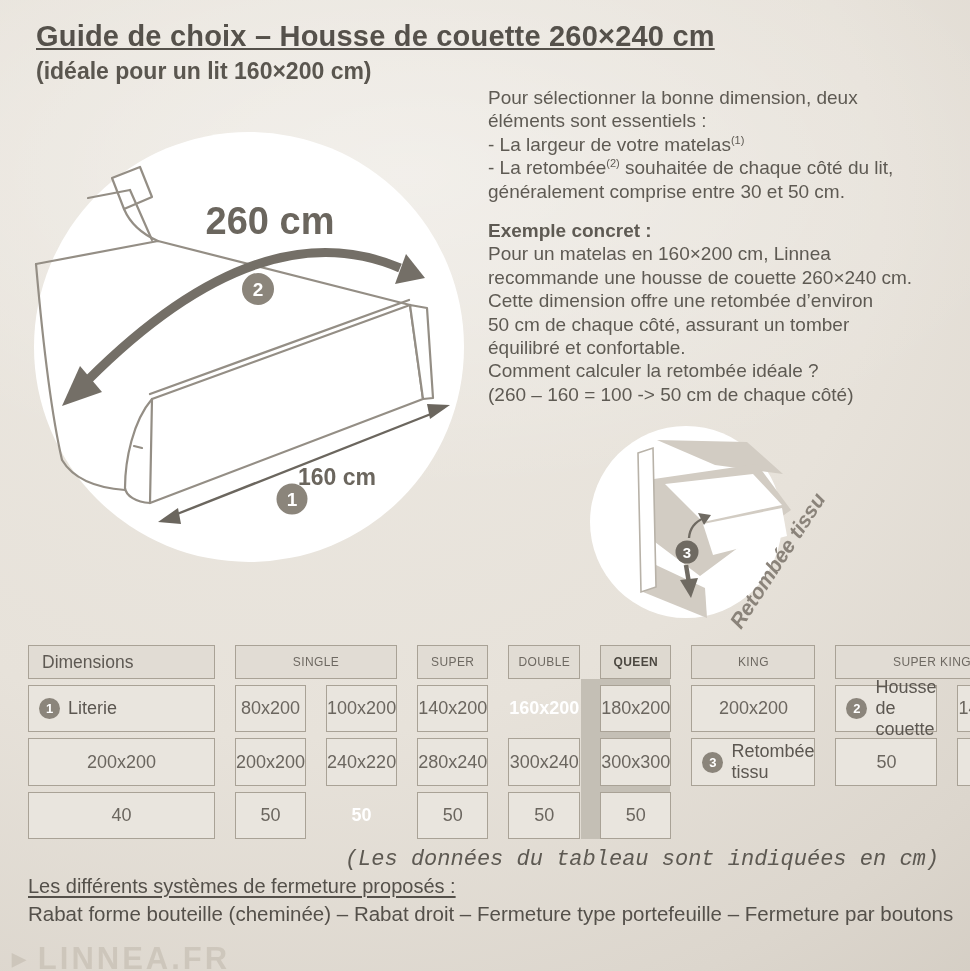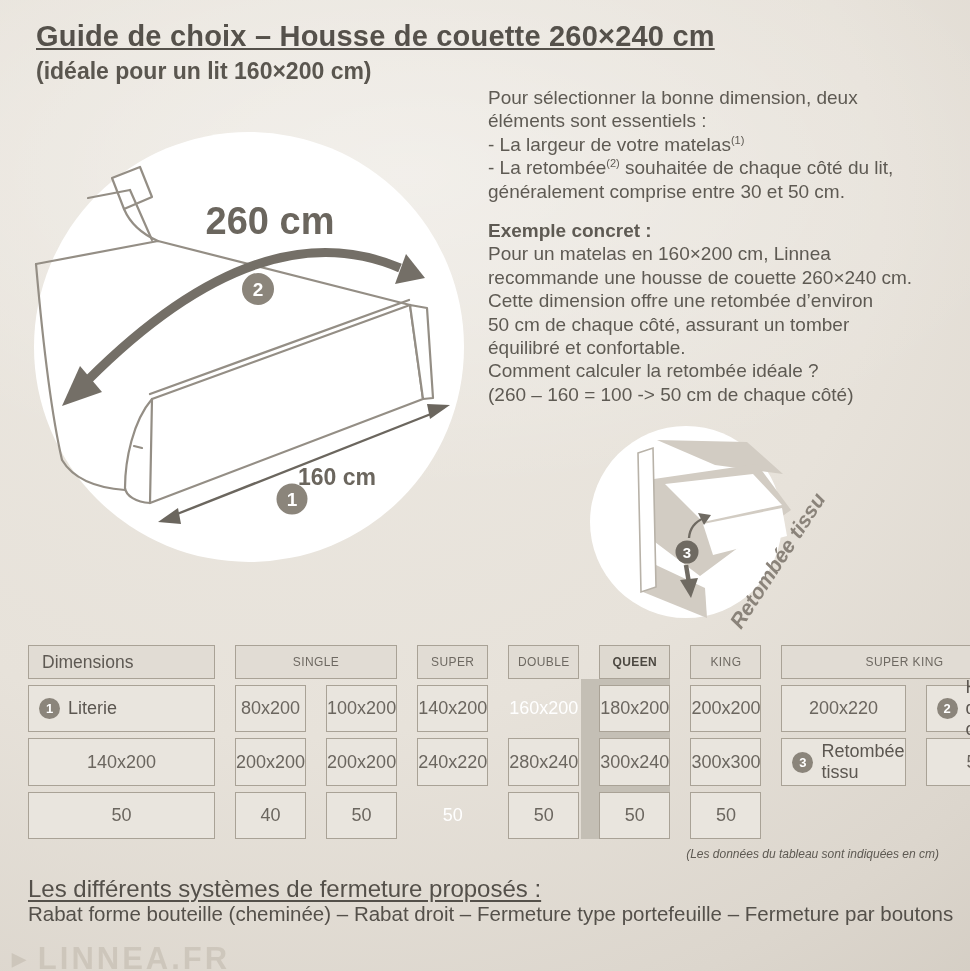--- a/index.html
+++ b/index.html
@@ -36,28 +36,28 @@
     font-size: 12px; letter-spacing: 0.4px;
   }
   .th-label { justify-content: flex-start; padding-left: 13px; font-size: 17.5px; letter-spacing: 0; color: #5e5953; }
   .th-hl { font-weight: bold; color: #4c4841; background: #ded9d0; }
   .span2 { grid-column: span 2; }
   .td {
     background: #e9e5de; border: 1px solid #a9a296; color: #6b665f;
     display: flex; align-items: center; justify-content: center; font-size: 18px;
   }
   .td-label { justify-content: flex-start; padding-left: 10px; gap: 8px; color: #5c5751; font-size: 18px; }
-  .td.hl { background: transparent; border-color: transparent; color: #ffffff; font-weight: normal; text-align: center; }
+  .td.hl { background: transparent; border-color: transparent; color: #ffffff; font-weight: bold; text-align: center; }
   .badge {
     width: 21px; height: 21px; border-radius: 50%; background: #8b857b; color: #fff;
     font-size: 13px; font-weight: bold; display: flex; align-items: center; justify-content: center; flex: 0 0 21px;
   }
 
-  .table-note { position: absolute; right: 31px; top: 847px; font-style: italic; font-size: 12px; color: #5d5952; }
-  .closures-heading { position: absolute; left: 28px; top: 875px; font-size: 24px; color: #54504a; text-decoration: underline; text-underline-offset: 3px; text-align: right; }
+  .table-note { position: absolute; right: 31px; top: 847px; font-style: italic; font-size: 22px; color: #5d5952; font-family: Liberation Mono, monospace; }
+  .closures-heading { position: absolute; left: 28px; top: 875px; font-size: 20px; color: #54504a; text-decoration: underline; text-underline-offset: 3px; text-align: right; }
   .closures-text { position: absolute; left: 28px; top: 902px; font-size: 20.5px; color: #54504a; }
 
   .watermark {
     position: absolute; left: 12px; top: 941px; display: flex; align-items: center; gap: 9px;
     font-size: 31px; font-weight: bold; color: #bdb5a8; opacity: 0.5; letter-spacing: 3px;
   }
   .wm-icon { font-size: 18px; }
 </style>
 </head>
 <body>
@@ -152,21 +152,20 @@
     <div class="td td-label">
       <span class="badge">1</span>
       <span>Literie</span>
     </div>
     <div class="td">80x200</div>
     <div class="td">100x200</div>
     <div class="td">140x200</div>
     <div class="td hl">160x200</div>
     <div class="td">180x200</div>
     <div class="td">200x200</div>
-    <div class="td">200x220</div>
 
     <div class="td td-label">
       <span class="badge">2</span>
       <span>Housse de couette</span>
     </div>
     <div class="td">140x200</div>
     <div class="td">200x200</div>
     <div class="td">200x200</div>
     <div class="td">240x220</div>
     <div class="td">280x240</div>

